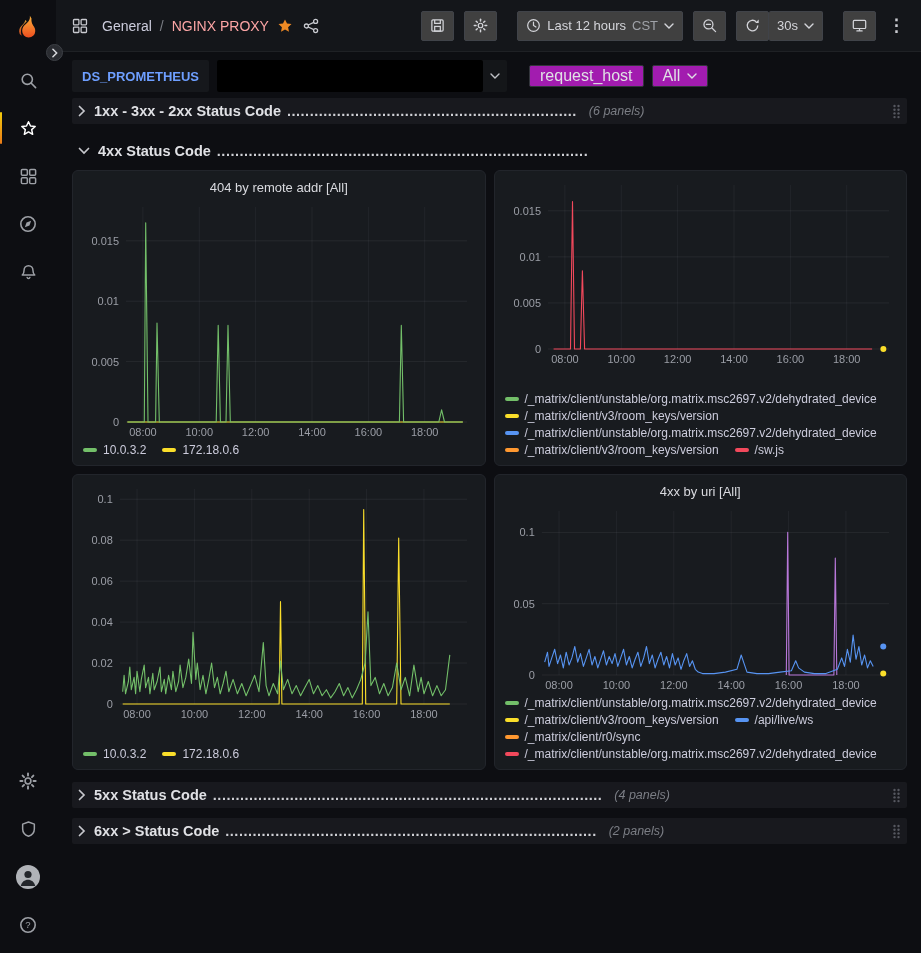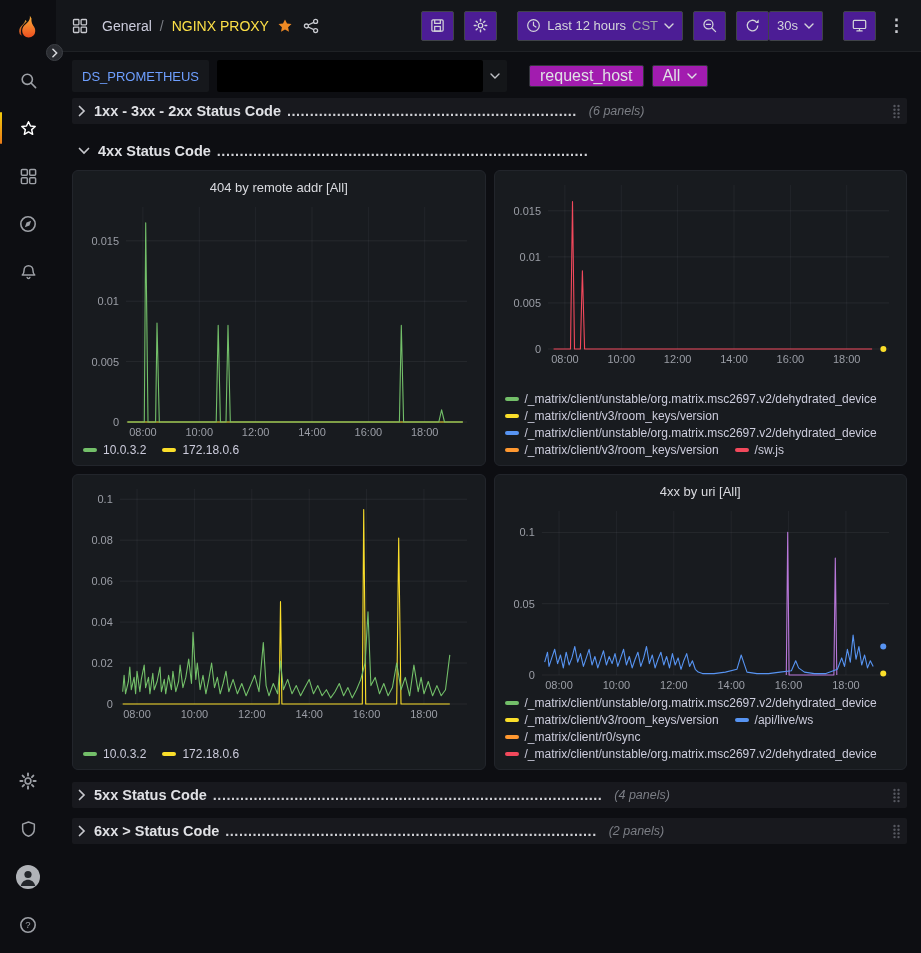--- a/index.html
+++ b/index.html
@@ -21,36 +21,36 @@
   .nav-bottom { margin-top:auto; padding-bottom:4px; display:flex; flex-direction:column; align-items:center; }
   .avatar-circle { width:24px; height:24px; border-radius:50%; background:#b0b3b8; display:flex;
     align-items:center; justify-content:center; overflow:hidden; }
 
   
   .topbar { position:absolute; left:56px; top:0; right:0; height:52px; background:#14161a;
     border-bottom:1px solid rgba(255,255,255,0.05); display:flex; align-items:center;
     padding:0 14px 0 16px; gap:8px; }
   .crumb-sec { font-size:14px; color:#ccccdc; margin-left:6px; cursor:pointer; }
   .crumb-sep { color:#7b7e85; font-size:14px; }
-  .crumb-title { font-size:14px; font-weight:500; color:#fde047; cursor:pointer; }
+  .crumb-title { font-size:14px; font-weight:500; color:#fca5a5; cursor:pointer; }
   .tb-icon { display:flex; align-items:center; color:#c9cad0; cursor:pointer; }
   .tb-right { margin-left:auto; display:flex; align-items:center; gap:10px; }
-  .btn { display:flex; align-items:center; gap:6px; height:30px; padding:0 8px; background:#4c1d95;
+  .btn { display:flex; align-items:center; gap:6px; height:30px; padding:0 8px; background:#404040;
     border:1px solid #404349; border-radius:2px; color:#d4d5da; font-size:13px; cursor:pointer; }
   .btn .dim { color:#9fa2a8; font-size:13px; }
   .btn-group { display:flex; }
   .btn-group .btn + .btn { border-left:none; }
   .gap-l { margin-left:10px; }
 
   
   .main { position:absolute; left:56px; top:52px; right:0; bottom:0; background:#0d0e12;
     overflow:hidden; padding:8px 14px 0 16px; }
 
   .submenu { display:flex; align-items:center; gap:8px; height:32px; margin-bottom:6px; }
-  .var-label-link { color:#6e9fff; font-size:13px; font-weight:400; background:#16181c;
+  .var-label-link { color:#6e9fff; font-size:13px; font-weight:700; background:#16181c;
     height:32px; display:flex; align-items:center; padding:0 10px; border-radius:2px; cursor:pointer; }
   .var-select { display:flex; align-items:center; height:32px; width:290px; background:#141619;
     border-radius:2px; cursor:pointer; }
   .redacted { flex:1; align-self:stretch; background:#000; border-radius:2px; }
   .var-caret { width:24px; display:flex; justify-content:center; color:#c0c1c6; }
   .var-chip { height:22px; display:flex; align-items:center; padding:0 10px; background:#a21caf;
     border:1px solid #33363c; border-radius:2px; font-size:16px; color:#e0e1e5; cursor:pointer; gap:7px; }
   .req-host { margin-left:14px; }
 
   

